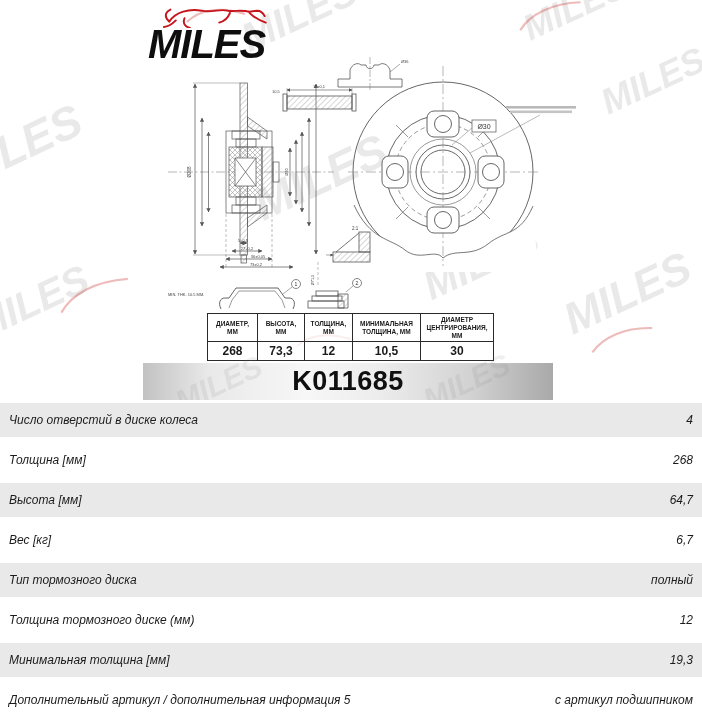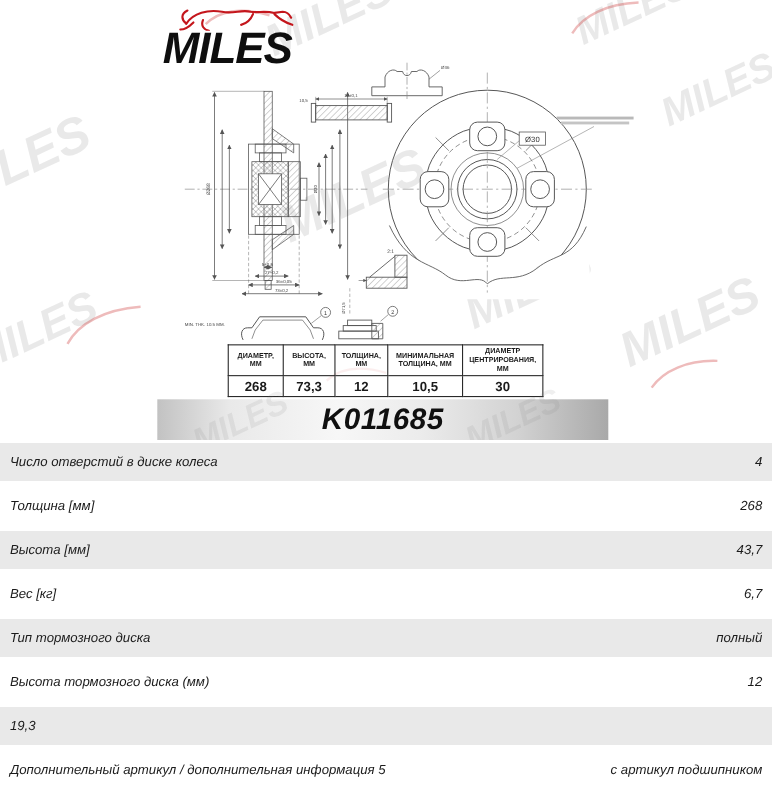--- a/index.html
+++ b/index.html
@@ -22,21 +22,21 @@
   table.spec td{border:1px solid #2a2a2a;text-align:center;vertical-align:middle;
                 color:#1b1b1b;background:rgba(255,255,255,.75);}
   table.spec tr.hd td{font-size:6.5px;font-weight:bold;line-height:1.2;
                       white-space:pre-line;padding:2px 1px;height:14px;}
   table.spec tr.vl td{font-size:12px;font-weight:bold;height:16px;}
   
   .banner{position:absolute;left:143px;top:363px;width:410px;height:37px;z-index:3;
           display:flex;align-items:center;justify-content:center;
           background:linear-gradient(90deg,#c2c2c2 0%,#e9e9e9 16%,#f7f7f7 40%,
                      #ececec 58%,#d2d2d2 80%,#a9a9a9 100%);}
-  .banner .pn{font-size:27px;font-weight:bold;letter-spacing:.5px;color:#101010;z-index:1;font-style:italic;}
+  .banner .pn{font-size:27px;font-weight:bold;letter-spacing:.5px;color:#101010;z-index:1;}
   .banner .wmb{position:absolute;font-style:italic;font-weight:900;font-size:30px;
                color:rgba(120,120,120,.12);transform:rotate(-25deg);}
   
   .props{position:absolute;left:0;top:400px;width:702px;z-index:3;background:#fff;}
   .row{height:40px;display:flex;align-items:center;justify-content:space-between;
        padding:0 9px;font-size:12px;color:#1b1b1b;font-style:italic;}
   .row.alt{background:linear-gradient(#fff 0,#fff 3px,#e9e9e9 3px,#e9e9e9 37px,#fff 37px);}
   .row .lbl{text-align:left;}
   .row .val{text-align:right;white-space:nowrap;}
 </style>
@@ -279,35 +279,36 @@
     <div class="row alt">
       <span class="lbl">Число отверстий в диске колеса</span>
       <span class="val">4</span>
     </div>
     <div class="row">
       <span class="lbl">Толщина [мм]</span>
       <span class="val">268</span>
     </div>
     <div class="row alt">
       <span class="lbl">Высота [мм]</span>
-      <span class="val">43,7</span>
+      <span class="val">64,7</span>
     </div>
     <div class="row">
       <span class="lbl">Вес [кг]</span>
       <span class="val">6,7</span>
     </div>
     <div class="row alt">
       <span class="lbl">Тип тормозного диска</span>
       <span class="val">полный</span>
     </div>
     <div class="row">
-      <span class="lbl">Высота тормозного диска (мм)</span>
+      <span class="lbl">Толщина тормозного диске (мм)</span>
       <span class="val">12</span>
     </div>
     <div class="row alt">
+      <span class="lbl">Минимальная толщина [мм]</span>
       <span class="val">19,3</span>
     </div>
     <div class="row">
       <span class="lbl">Дополнительный артикул / дополнительная информация 5</span>
       <span class="val">с артикул подшипником</span>
     </div>
   </div>
 
 </div>
 

